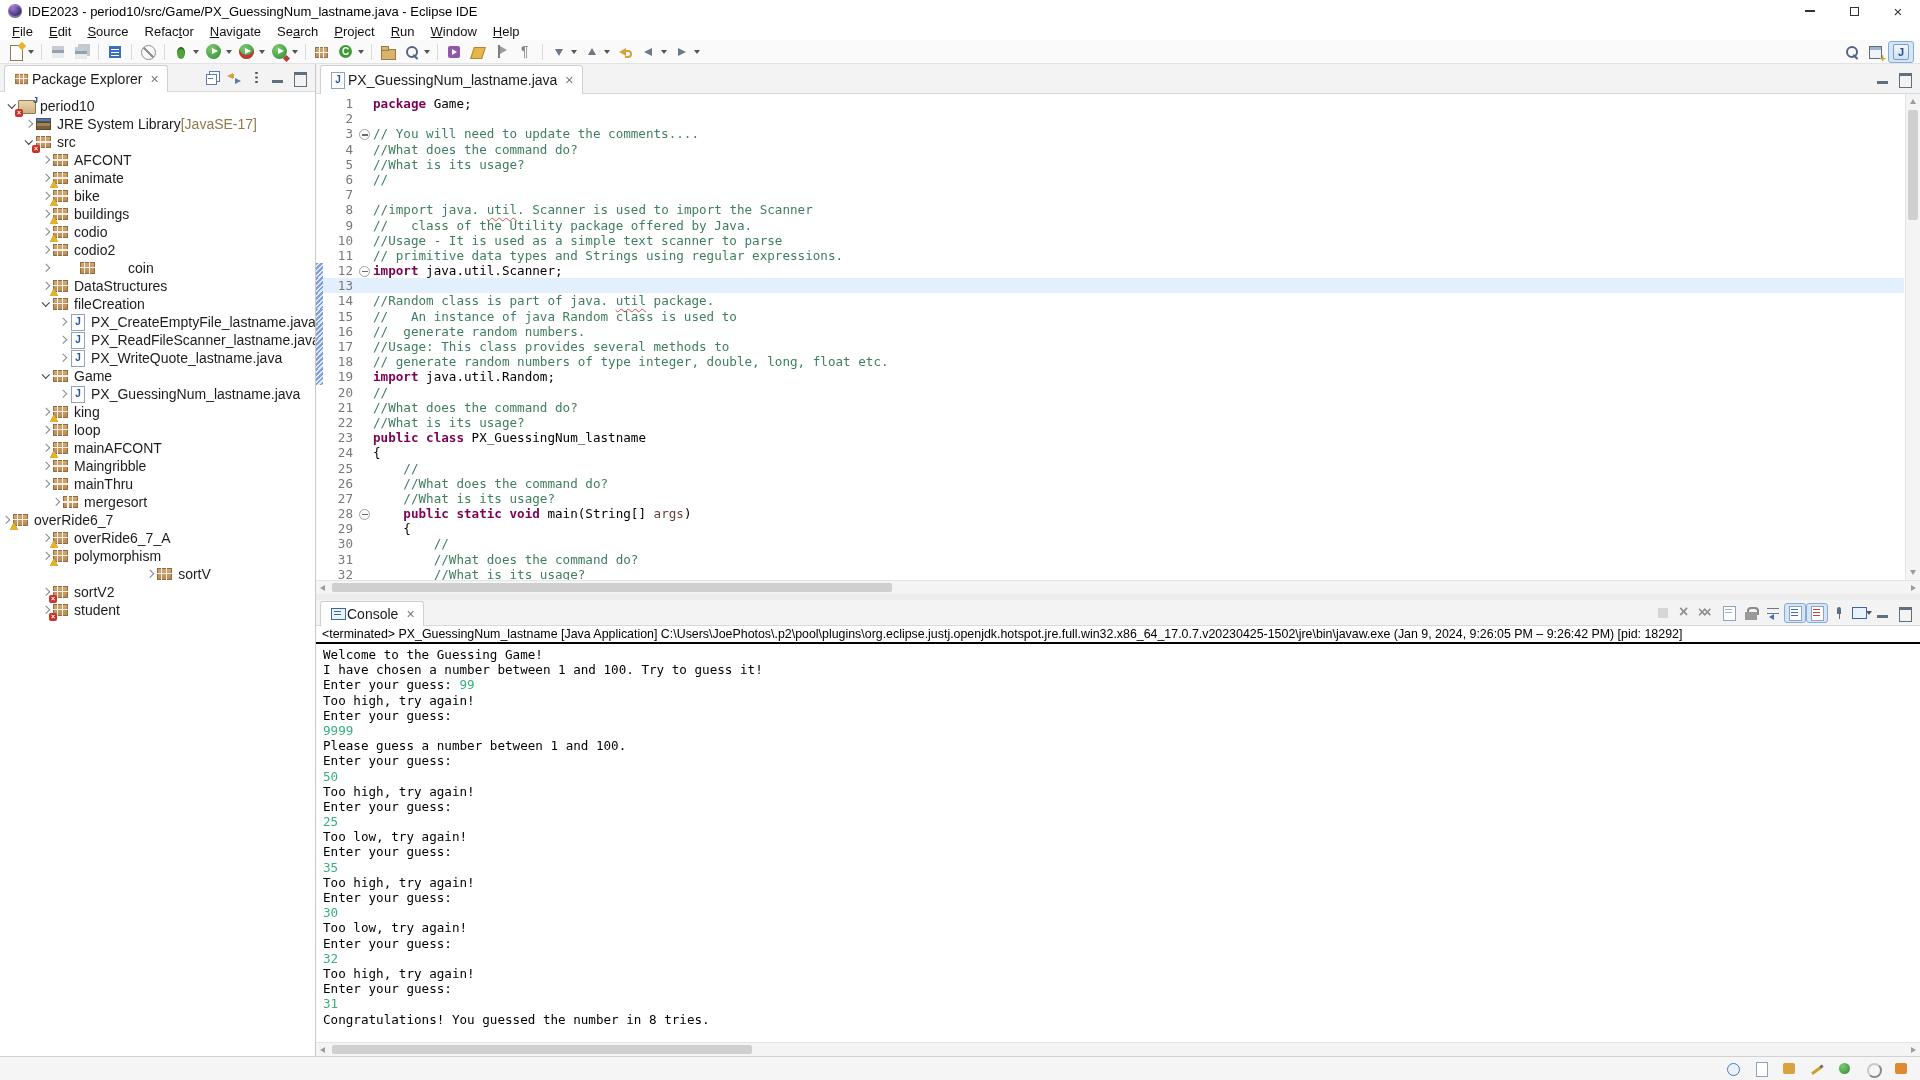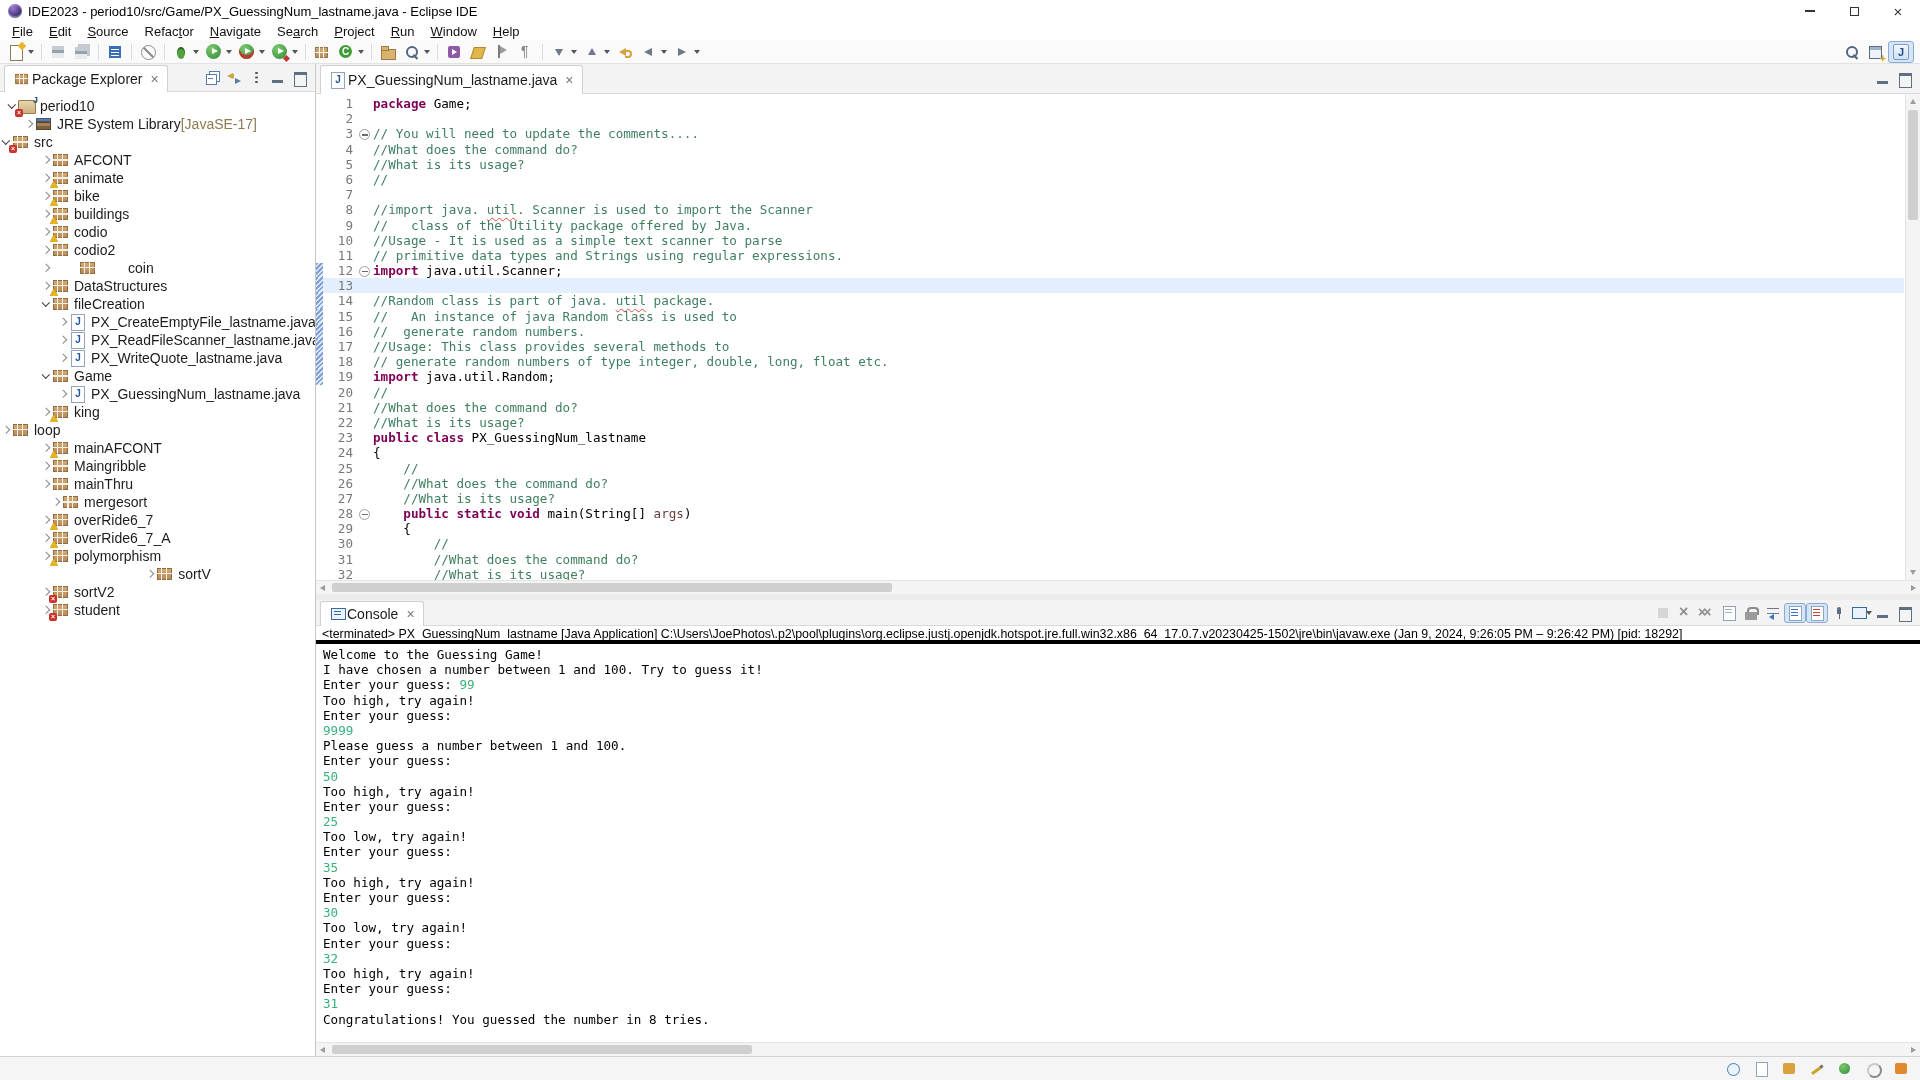--- a/index.html
+++ b/index.html
@@ -201,21 +201,21 @@
   .gap { height:6px; background:#ececec; }
 
   
   .console-panel { flex:1; background:#fff; display:flex; flex-direction:column; min-height:0; }
   .console-tabs { height:26px; }
   .console-tabs .tab { height:25px; }
   .gi-console-tab::before { content:""; position:absolute; left:2px; top:3px; width:13px; height:10px;
     background:#eaf2fc; border:1.5px solid #39699e; }
   .gi-console-tab::after { content:""; position:absolute; left:5px; top:6px; width:7px; height:4px;
     background:repeating-linear-gradient(#39699e 0 1px, transparent 1px 2.5px); }
-  .console-meta { height:18px; font-size:12.4px; line-height:17px; padding-left:6px; border-bottom:4px solid #000000;
+  .console-meta { height:18px; font-size:12.4px; line-height:17px; padding-left:6px; border-bottom:2px solid #000000;
     white-space:nowrap; overflow:hidden; color:#000; }
   .console-out { flex:1; overflow:hidden; font-family:"DejaVu Sans Mono", monospace; font-size:12.6px; padding:3px 0 0 7px; position:relative; }
   .cline { height:15.2px; line-height:15.2px; white-space:pre; }
   .co-out { color:#000; }
   .co-in { color:#36b27c; }
 
   .gi-terminate::before { content:""; position:absolute; left:4px; top:4px; width:10px; height:10px; background:#bdbdbd; }
   .gi-remove-launch::before { content:"\00D7"; position:absolute; left:3px; top:-1px; color:#8f8f8f; font:bold 16px/18px "Liberation Sans", sans-serif; }
   .gi-remove-all-launches::before { content:"\00D7\00D7"; position:absolute; left:0; top:-1px; letter-spacing:-3px;
     color:#8f8f8f; font:bold 14px/18px "Liberation Sans", sans-serif; }
@@ -428,21 +428,21 @@
             <span class="tlabel">period10</span>
           </div>
           <div class="trow" style="padding-left: 23px;">
             <span class="ar">
               <i></i>
             </span>
             <span class="tic tic-library"></span>
             <span class="tlabel">JRE System Library </span>
             <span class="tqual">[JavaSE-17]</span>
           </div>
-          <div class="trow" style="">
+          <div class="trow" style="padding-left: 23px;">
             <span class="ar open">
               <i></i>
             </span>
             <span class="tic tic-package">
               <span class="bd bd-error"></span>
             </span>
             <span class="tlabel">src</span>
           </div>
           <div class="trow" style="padding-left: 40px;">
             <span class="ar">
@@ -554,58 +554,58 @@
           </div>
           <div class="trow" style="padding-left: 40px;">
             <span class="ar">
               <i></i>
             </span>
             <span class="tic tic-package">
               <span class="bd bd-warning"></span>
             </span>
             <span class="tlabel">king</span>
           </div>
+          <div class="trow" style="padding-left: 40px; text-align: center;">
+            <span class="ar">
+              <i></i>
+            </span>
+            <span class="tic tic-package"></span>
+            <span class="tlabel">loop</span>
+          </div>
+          <div class="trow" style="padding-left: 40px;">
+            <span class="ar">
+              <i></i>
+            </span>
+            <span class="tic tic-package">
+              <span class="bd bd-warning"></span>
+            </span>
+            <span class="tlabel">mainAFCONT</span>
+          </div>
+          <div class="trow" style="padding-left: 40px;">
+            <span class="ar">
+              <i></i>
+            </span>
+            <span class="tic tic-package"></span>
+            <span class="tlabel">Maingribble</span>
+          </div>
+          <div class="trow" style="padding-left: 40px;">
+            <span class="ar">
+              <i></i>
+            </span>
+            <span class="tic tic-package"></span>
+            <span class="tlabel">mainThru</span>
+          </div>
+          <div class="trow" style="padding-left: 50px;">
+            <span class="ar">
+              <i></i>
+            </span>
+            <span class="tic tic-package"></span>
+            <span class="tlabel">mergesort</span>
+          </div>
           <div class="trow" style=" text-align: center;">
-            <span class="ar">
-              <i></i>
-            </span>
-            <span class="tic tic-package"></span>
-            <span class="tlabel">loop</span>
-          </div>
-          <div class="trow" style="padding-left: 40px;">
-            <span class="ar">
-              <i></i>
-            </span>
-            <span class="tic tic-package">
-              <span class="bd bd-warning"></span>
-            </span>
-            <span class="tlabel">mainAFCONT</span>
-          </div>
-          <div class="trow" style="padding-left: 40px;">
-            <span class="ar">
-              <i></i>
-            </span>
-            <span class="tic tic-package"></span>
-            <span class="tlabel">Maingribble</span>
-          </div>
-          <div class="trow" style="padding-left: 40px;">
-            <span class="ar">
-              <i></i>
-            </span>
-            <span class="tic tic-package"></span>
-            <span class="tlabel">mainThru</span>
-          </div>
-          <div class="trow" style="padding-left: 50px;">
-            <span class="ar">
-              <i></i>
-            </span>
-            <span class="tic tic-package"></span>
-            <span class="tlabel">mergesort</span>
-          </div>
-          <div class="trow" style="padding-left: 40px; text-align: center;">
             <span class="ar">
               <i></i>
             </span>
             <span class="tic tic-package">
               <span class="bd bd-warning"></span>
             </span>
             <span class="tlabel">overRide6_7</span>
           </div>
           <div class="trow" style="padding-left: 40px;">
             <span class="ar">

